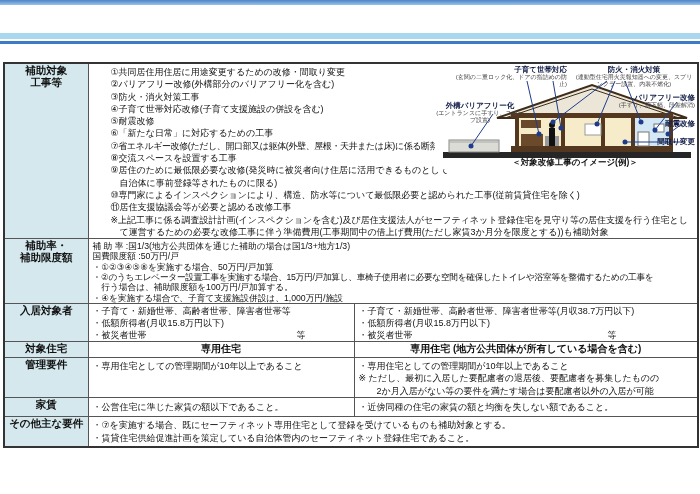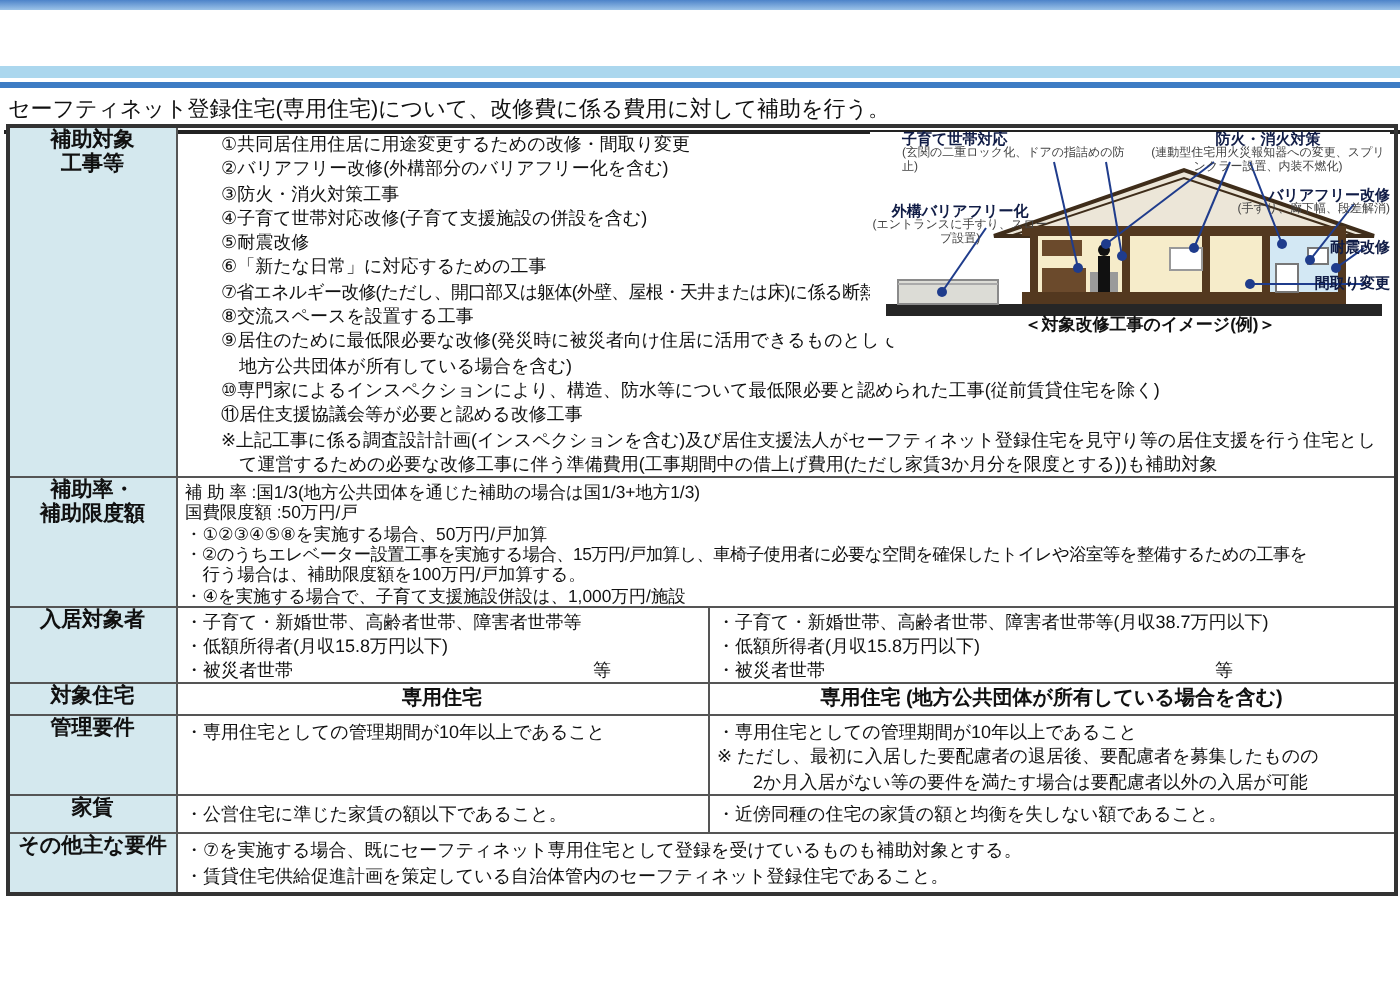--- a/index.html
+++ b/index.html
@@ -70,21 +70,20 @@
 <body>
 
 <div class="doc">
 
   <div class="titlebar">
     <div class="topstrip"></div>
     <div class="band-light"></div>
     <div class="band-dark"></div>
   </div>
 
-  <div class="subtitle">セーフティネット登録住宅(専用住宅)について、改修費に係る費用に対して補助を行う。</div>
 
   <table class="main">
     <colgroup>
         <col style="width:84px">
         <col style="width:266px">
         <col style="width:344px">
       </colgroup>
 
     <tbody>
 
@@ -149,21 +148,21 @@
               <circle cx="126" cy="62" r="2.5"></circle>
               <circle cx="118" cy="56" r="2.5"></circle>
               <circle cx="162" cy="58" r="2.5"></circle>
               <circle cx="206" cy="56" r="2.5"></circle>
               <circle cx="220" cy="64" r="2.5"></circle>
               <circle cx="233" cy="68" r="2.5"></circle>
               <circle cx="190" cy="76" r="2.5"></circle>
             </g>
           </svg>
 
-          <div class="dlabel" style="left:16px;top:0;width:116px;text-align:left;">
+          <div class="dlabel" style="left:16px;top:0;width:116px;text-align:right;">
             <div class="dt">子育て世帯対応</div>
             <div class="ds">(玄関の二重ロック化、ドアの指詰めの防止)</div>
           </div>
           <div class="dlabel" style="left:138px;top:0;width:122px;text-align:center;">
             <div class="dt">防火・消火対策</div>
             <div class="ds">(連動型住宅用火災報知器への変更、スプリンクラー設置、内装不燃化)</div>
           </div>
           <div class="dlabel" style="left:0;top:36px;width:90px;text-align:center;">
             <div class="dt">外構バリアフリー化</div>
             <div class="ds">(エントランスに手すり、スロープ設置)</div>
@@ -184,21 +183,21 @@
         <div class="works-lines">
           <div class="txt">①共同居住用住居に用途変更するための改修・間取り変更</div>
           <div class="txt">②バリアフリー改修(外構部分のバリアフリー化を含む)</div>
           <div class="txt">③防火・消火対策工事</div>
           <div class="txt">④子育て世帯対応改修(子育て支援施設の併設を含む)</div>
           <div class="txt">⑤耐震改修</div>
           <div class="txt">⑥「新たな日常」に対応するための工事</div>
           <div class="txt" style="letter-spacing:-0.4px">⑦省エネルギー改修(ただし、開口部又は躯体(外壁、屋根・天井または床)に係る断熱改修に限る)</div>
           <div class="txt">⑧交流スペースを設置する工事</div>
           <div class="txt">⑨居住のために最低限必要な改修(発災時に被災者向け住居に活用できるものとして</div>
-          <div class="txt">　地方公共団体が所有している場合を含む)</div>
+          <div class="txt">　自治体に事前登録等されたものに限る)</div>
           <div class="txt">⑩専門家によるインスペクションにより、構造、防水等について最低限必要と認められた工事(従前賃貸住宅を除く)</div>
           <div class="txt">⑪居住支援協議会等が必要と認める改修工事</div>
           <div class="txt">※上記工事に係る調査設計計画(インスペクションを含む)及び居住支援法人がセーフティネット登録住宅を見守り等の居住支援を行う住宅とし</div>
           <div class="txt">　て運営するための必要な改修工事に伴う準備費用(工事期間中の借上げ費用(ただし家賃3か月分を限度とする))も補助対象</div>
         </div>
       </td>
     </tr>
 
     <tr style="height:62px">
       <td class="lbl">

